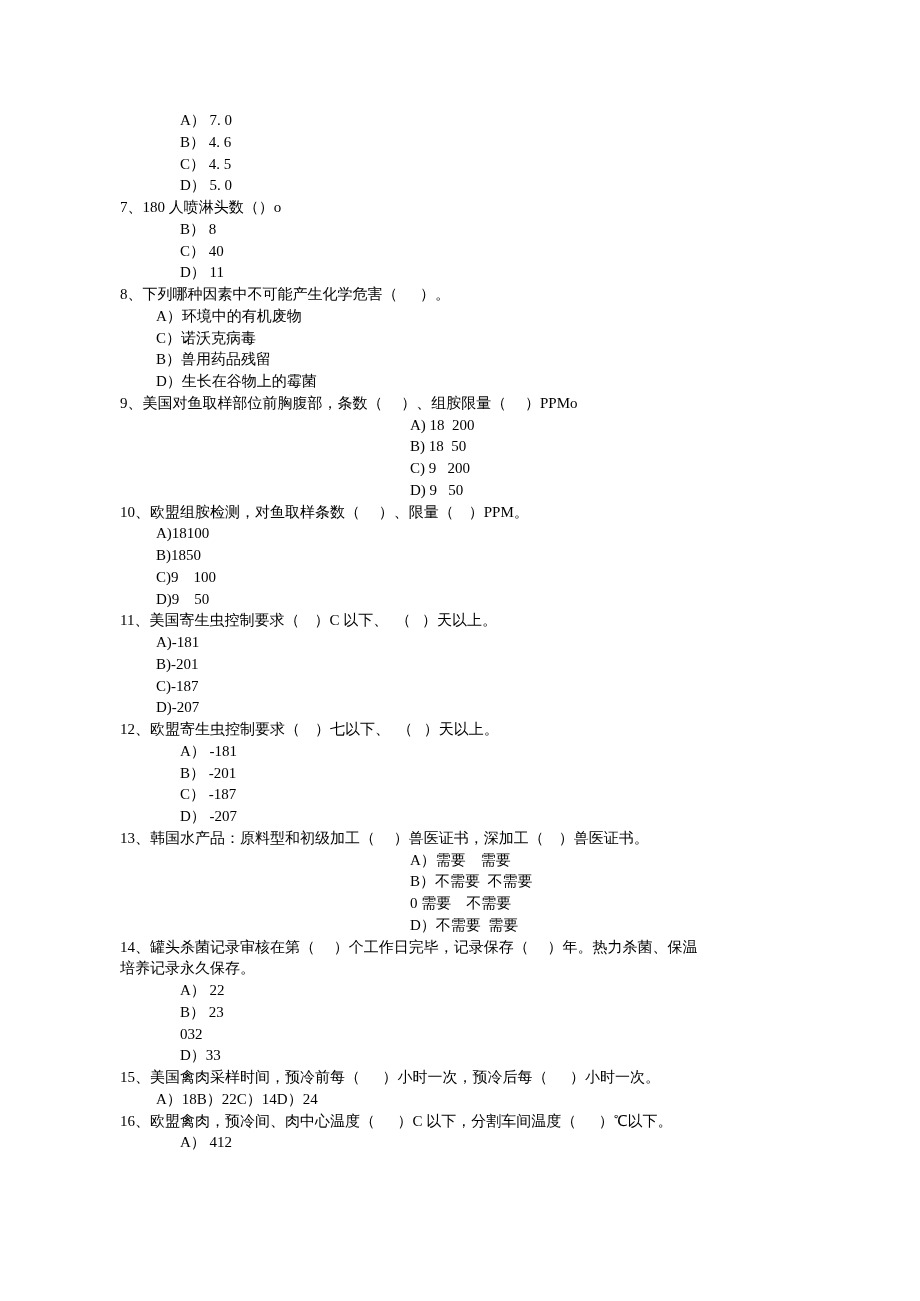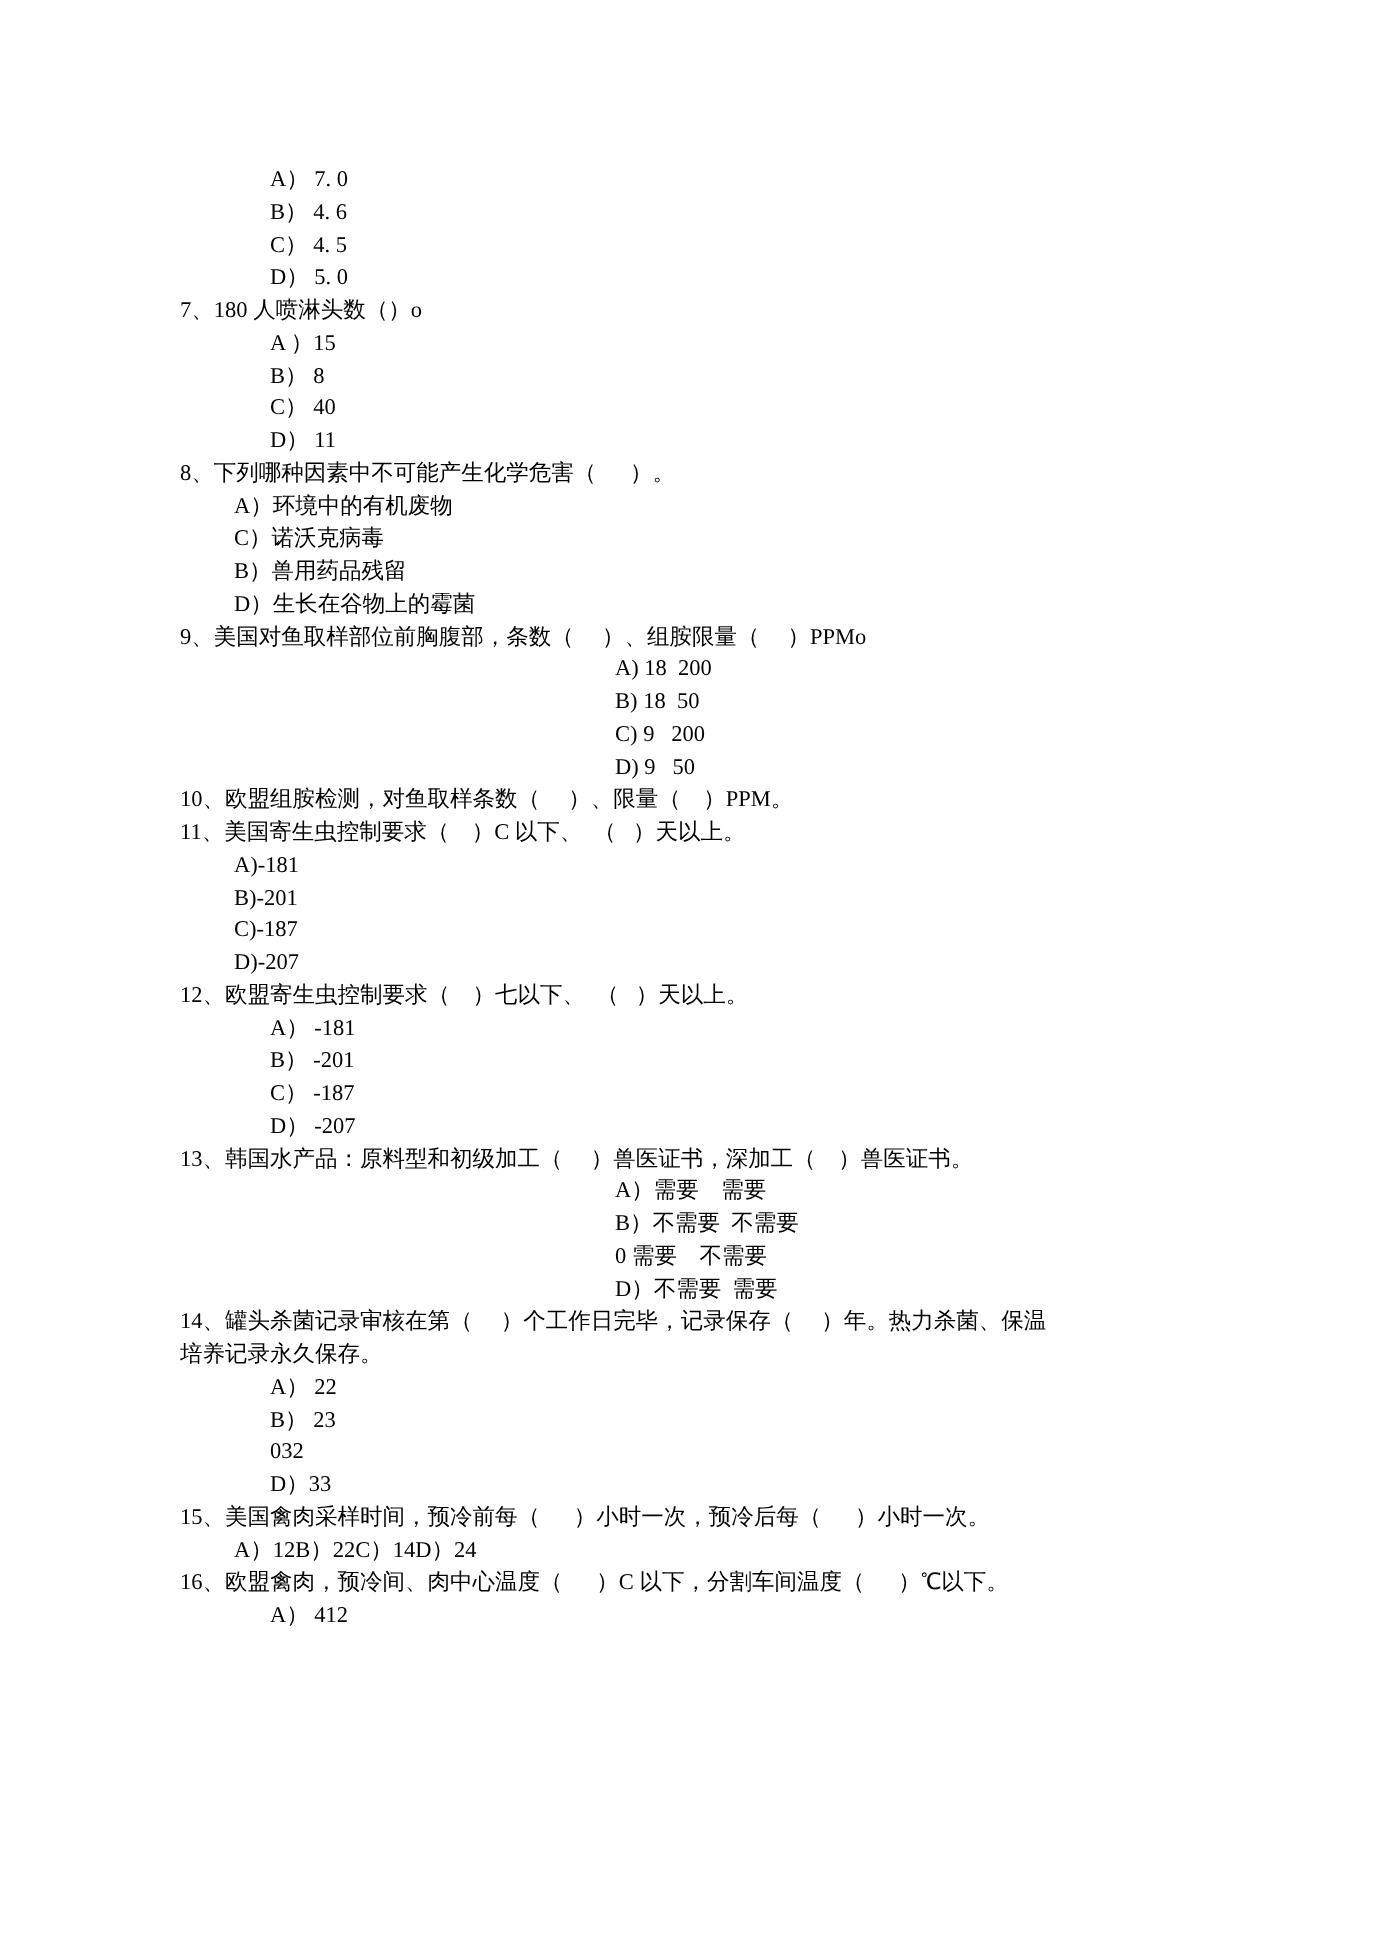--- a/index.html
+++ b/index.html
@@ -40,21 +40,20 @@
 
   <div class="opt-group">
     <div class="line">A） 7. 0</div>
     <div class="line">B） 4. 6</div>
     <div class="line">C） 4. 5</div>
     <div class="line">D） 5. 0</div>
   </div>
 
   <div class="q-text line">7、180 人喷淋头数（）o</div>
   <div class="opt-group">
-    <div class="line">A ）15</div>
     <div class="line">B） 8</div>
     <div class="line">C） 40</div>
     <div class="line">D） 11</div>
   </div>
 
   <div class="q-text line">8、下列哪种因素中不可能产生化学危害（      ）。</div>
   <div class="indent1">
     <div class="line">A）环境中的有机废物</div>
     <div class="line">C）诺沃克病毒</div>
     <div class="line">B）兽用药品残留</div>
@@ -63,20 +62,26 @@
 
   <div class="q-text line">9、美国对鱼取样部位前胸腹部，条数（     ）、组胺限量（     ）PPMo</div>
   <div class="opt-group-center">
     <div class="line">A) 18  200</div>
     <div class="line">B) 18  50</div>
     <div class="line">C) 9   200</div>
     <div class="line">D) 9   50</div>
   </div>
 
   <div class="q-text line">10、欧盟组胺检测，对鱼取样条数（     ）、限量（    ）PPM。</div>
+  <div class="indent1">
+    <div class="line">A)18100</div>
+    <div class="line">B)1850</div>
+    <div class="line">C)9    100</div>
+    <div class="line">D)9    50</div>
+  </div>
 
   <div class="q-text line">11、美国寄生虫控制要求（    ）C 以下、  （   ）天以上。</div>
   <div class="indent1">
     <div class="line">A)-181</div>
     <div class="line">B)-201</div>
     <div class="line">C)-187</div>
     <div class="line">D)-207</div>
   </div>
 
   <div class="q-text line">12、欧盟寄生虫控制要求（    ）七以下、  （   ）天以上。</div>
@@ -99,21 +104,21 @@
   <div class="q-text line">培养记录永久保存。</div>
   <div class="opt-group">
     <div class="line">A） 22</div>
     <div class="line">B） 23</div>
     <div class="line">032</div>
     <div class="line">D）33</div>
   </div>
 
   <div class="q-text line">15、美国禽肉采样时间，预冷前每（      ）小时一次，预冷后每（      ）小时一次。</div>
   <div class="indent1">
-    <div class="line">A）12B）22C）14D）24</div>
+    <div class="line">A）18B）22C）14D）24</div>
   </div>
 
   <div class="q-text line">16、欧盟禽肉，预冷间、肉中心温度（      ）C 以下，分割车间温度（      ）℃以下。</div>
   <div class="opt-group">
     <div class="line">A） 412</div>
   </div>
 
 </div>
 
 </body></html>

